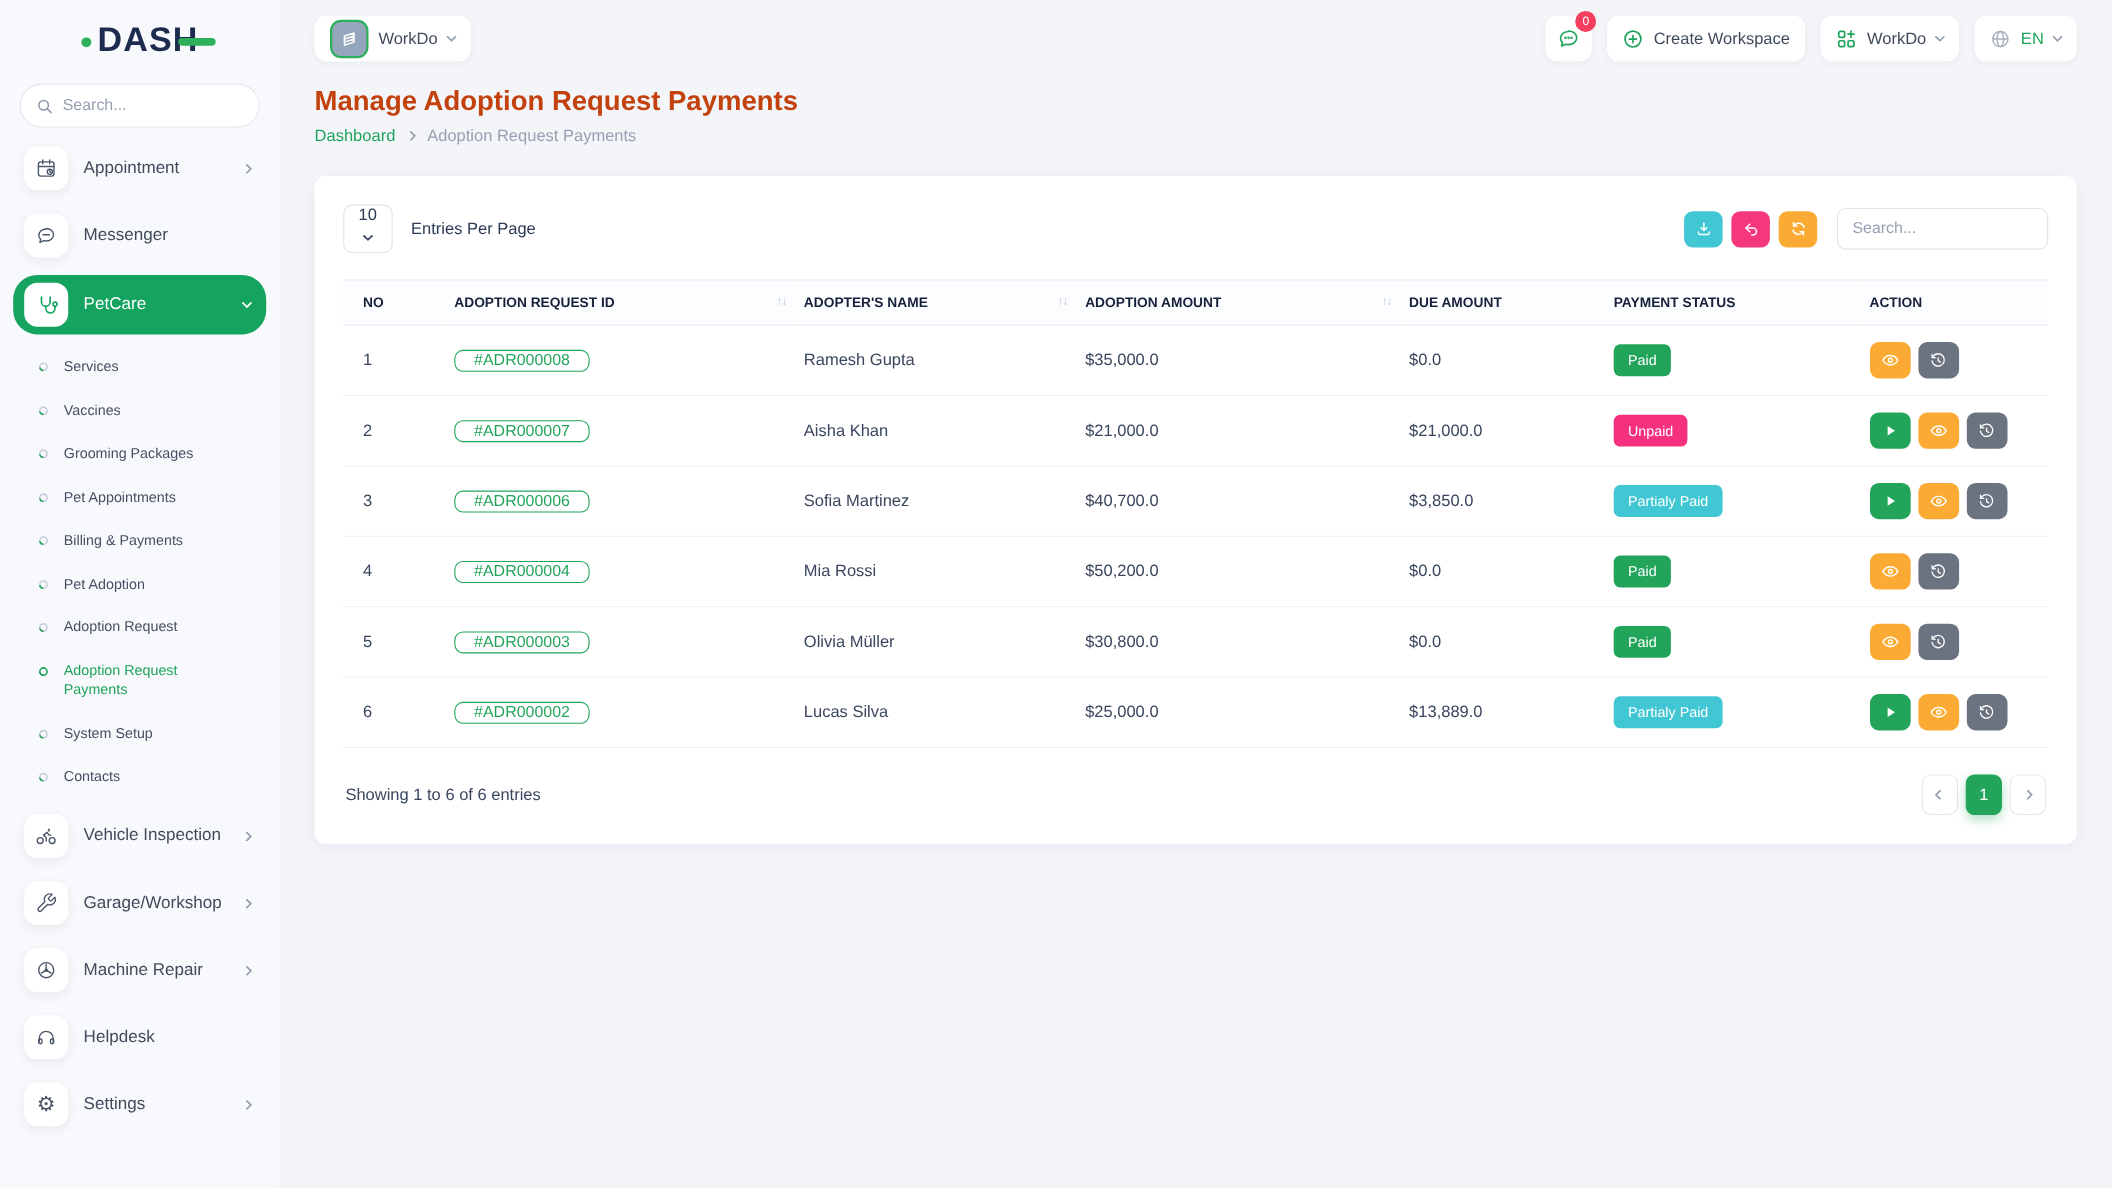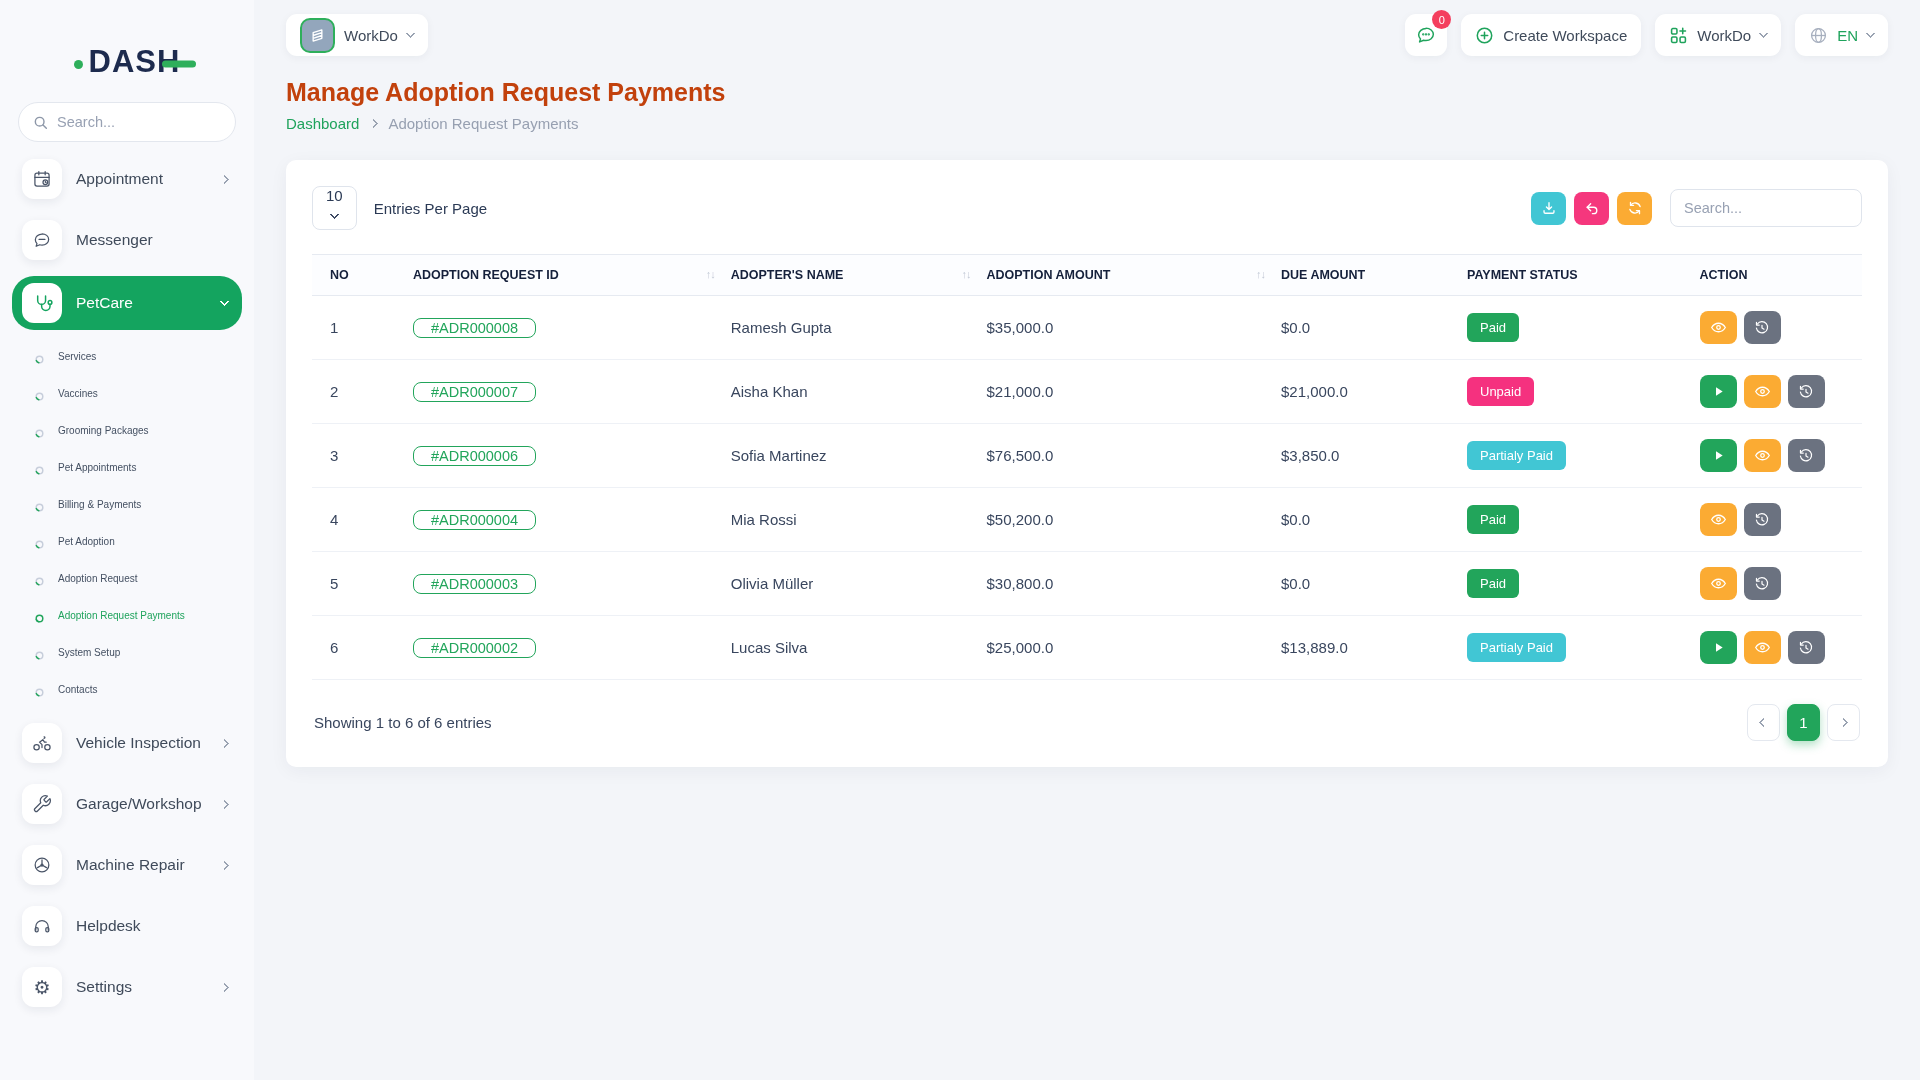--- a/index.html
+++ b/index.html
@@ -1,21 +1,21 @@
 <!DOCTYPE html>
 <html><head>
 <meta charset="utf-8">
 <style>
   * { box-sizing: border-box; margin: 0; padding: 0; }
   html,body { width:1920px; height:1080px; overflow:hidden; background:#f3f5f9;
     font-family:"Liberation Sans", sans-serif; color:#39465e; }
   .app { display:flex; width:1920px; height:1080px; }
 
   
-  .sidebar { width:254px; height:1080px; background:#f8f9fc; flex-shrink:0; padding-top:38px; overflow:hidden; }
+  .sidebar { width:254px; height:1080px; background:#f8f9fc; flex-shrink:0; padding-top:12px; overflow:hidden; }
   .logo { display:flex; align-items:center; justify-content:center; gap:6px; height:48px; cursor:pointer; }
   .logo-dot { width:9px; height:9px; border-radius:50%; background:#2eaf5b; margin-top:4px; }
   .logo-text { position:relative; font-size:31px; font-weight:900; letter-spacing:1px; color:#1d2b4e; }
   .logo-text::after { content:""; position:absolute; right:-16px; top:56%; transform:translateY(-50%);
     width:34px; height:7px; border-radius:4px; background:#2eaf5b; }
   .side-search { display:flex; align-items:center; gap:9px; margin:16px 18px 10px; height:40px;
     background:#fff; border:1px solid #e3e7ee; border-radius:20px; padding:0 14px; }
   .side-search input { border:none; outline:none; background:transparent; font-size:14.5px; color:#4a5568; width:150px;
     font-family:"Liberation Sans", sans-serif; }
   .side-search input::placeholder { color:#98a1b3; }
@@ -31,21 +31,21 @@
   .uni { font-size:19px; line-height:1; }
 
   .chev { display:inline-block; width:7px; height:7px;
     border-right:2px solid #9aa3b2; border-bottom:2px solid #9aa3b2; border-radius:1px; }
   .chev.r { transform:rotate(-45deg); }
   .chev.d { transform:rotate(45deg); margin-top:-4px; }
   .chev.w { border-color:#fff; }
   .chev.dk { border-color:#3d4a63; }
 
   .submenu { list-style:none; margin:4px 0 4px; padding:0 0 0 34px; }
-  .submenu li { display:flex; align-items:flex-start; gap:13px; padding:11px 0; font-size:10px; color:#445062; cursor:pointer; }
+  .submenu li { display:flex; align-items:flex-start; gap:13px; padding:11px 0; font-size:13px; color:#445062; cursor:pointer; }
   .submenu li .blt { margin-top:4px; flex-shrink:0; }
   .submenu li.active { color:#1fa35c; }
   .submenu li span.lbl { max-width:152px; line-height:1.35; }
 
   
   .main { flex:1; padding:0 32px; }
   .topbar { display:flex; align-items:center; justify-content:space-between; padding-top:12px; height:58px; }
   .pill { display:flex; align-items:center; gap:9px; background:#fff; border-radius:11px; height:42px;
     padding:0 14px; box-shadow:0 2px 8px rgba(20,32,60,.05); font-size:15px; color:#3f4a5a; cursor:pointer; }
   .ws-av { width:35px; height:35px; border-radius:10px; border:2px solid #2eaf5b; background:#93a6bc;
@@ -458,21 +458,21 @@
                     </svg>
                   </button>
             </div>
               </td>
           </tr>
 
           <tr>
             <td>3</td>
             <td><button class="idbtn">#ADR000006</button></td>
             <td>Sofia Martinez</td>
-            <td>$76,500.0</td>
+            <td>$40,700.0</td>
             <td>$3,850.0</td>
             <td><span class="badge partial">Partialy Paid</span></td>
             <td>
                 <div class="actions">
               <button class="abtn green">
                     <svg width="15" height="15" viewBox="0 0 18 18">
                       <path d="M6 3.8 14 9l-8 5.2z" fill="#fff"></path>
                     </svg>
                   </button>
               <button class="abtn orange">

